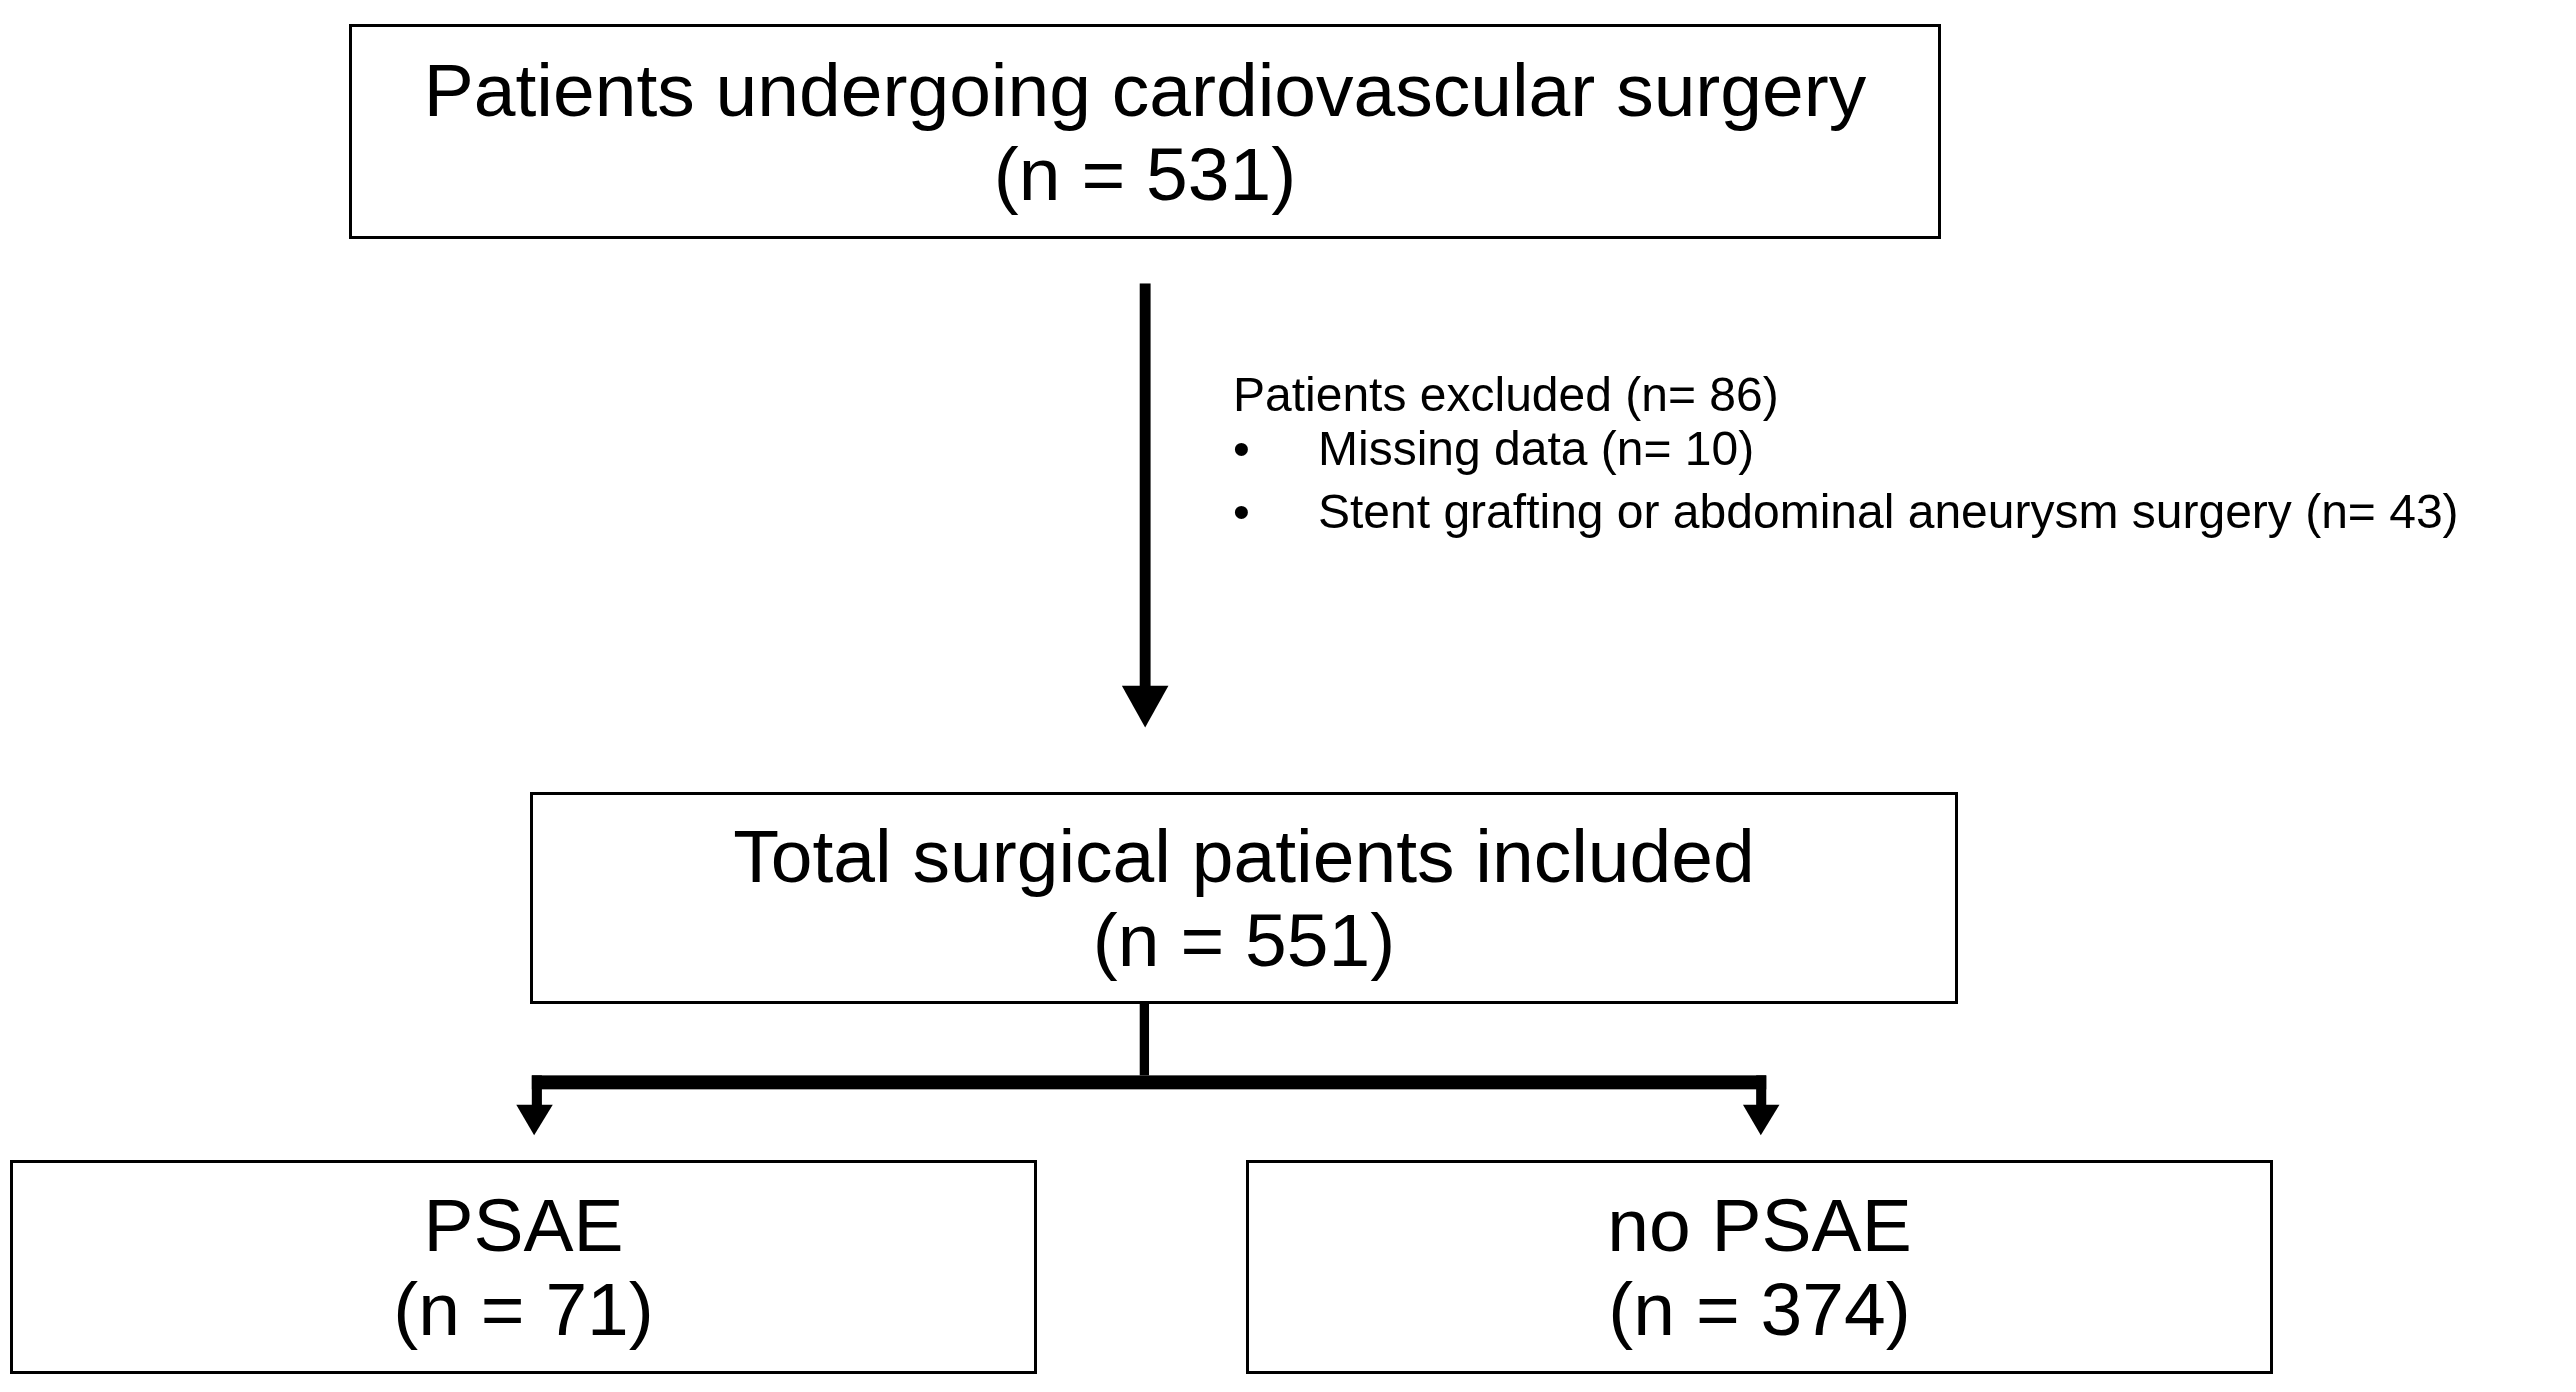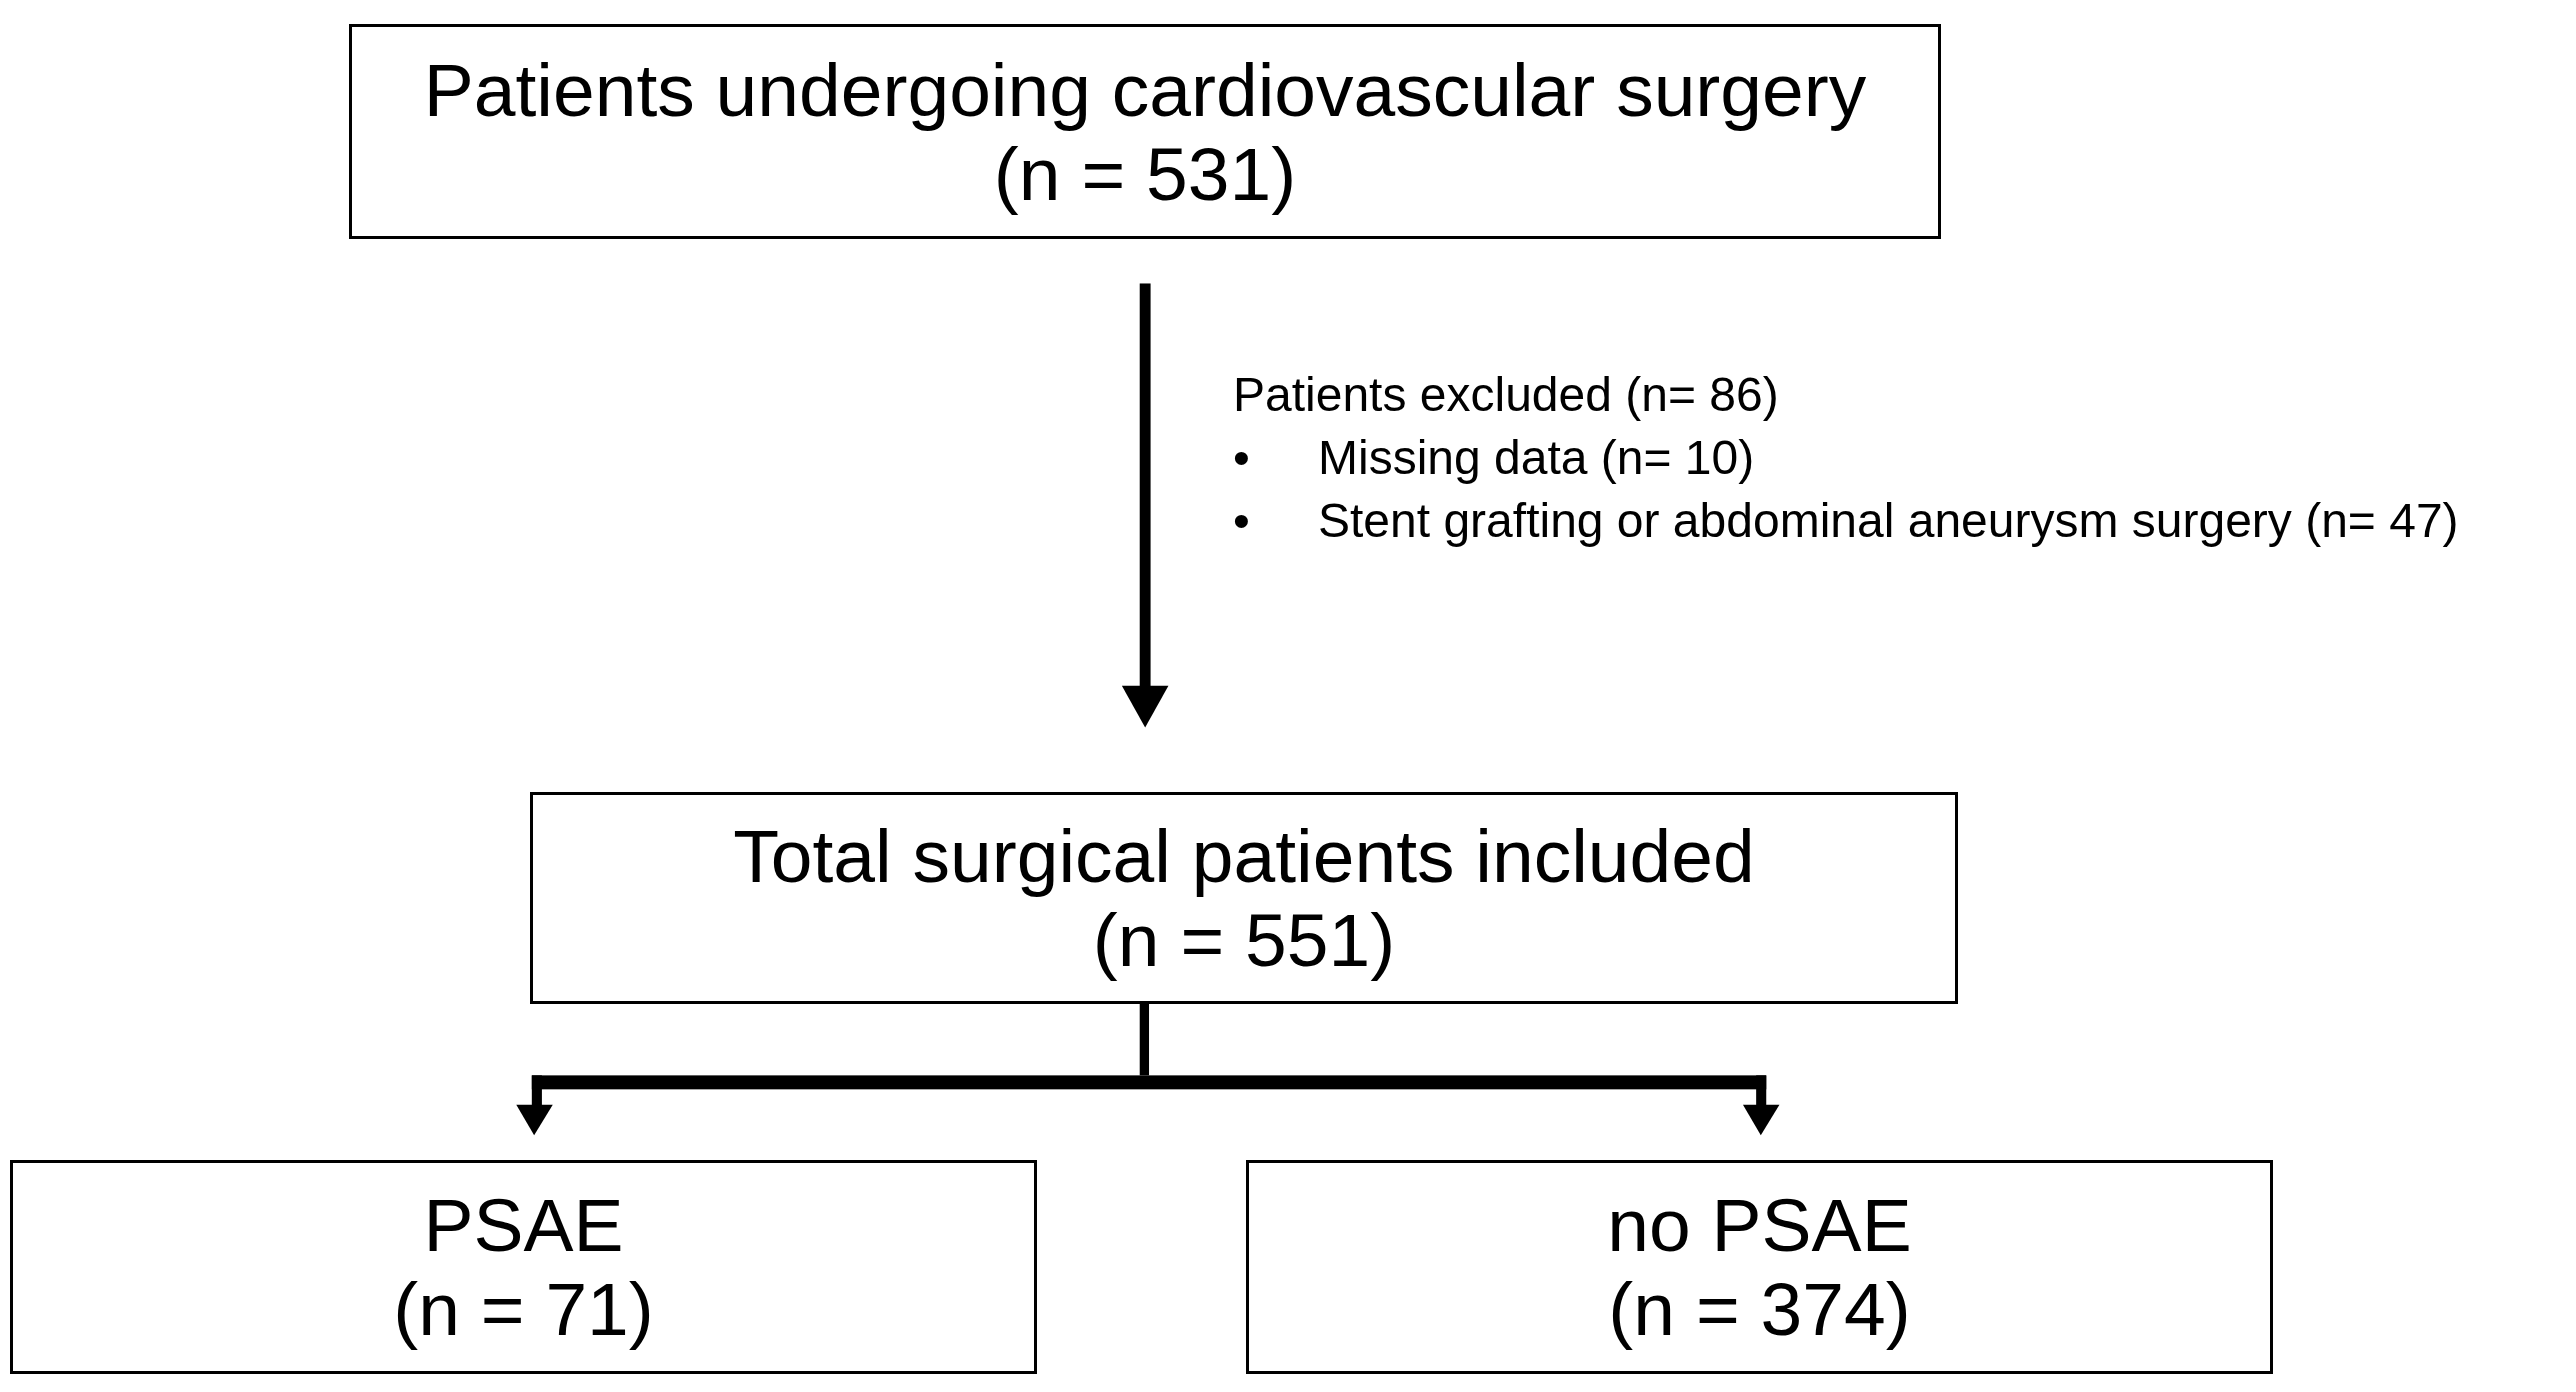--- a/index.html
+++ b/index.html
@@ -56,21 +56,21 @@
   #exclusion-note {
     position: absolute;
     left: 1233px;
     top: 371px;
     font-size: 48px;
     line-height: 1.0;
     white-space: nowrap;
   }
   #exclusion-note .note-heading {
     display: block;
-    margin-bottom: 15px;
+    margin-bottom: 6px;
   }
   #exclusion-note .note-bullet {
     display: flex;
     align-items: baseline;
     margin-bottom: 14.8px;
   }
   #exclusion-note .bullet-dot {
     display: inline-block;
     width: 85px;
     flex: 0 0 85px;
@@ -130,18 +130,18 @@
   <div id="exclusion-note">
     <span class="note-heading">Patients excluded (n= 86)</span>
 
     <div class="note-bullet">
       <span class="bullet-dot">•</span>
       <span class="bullet-text">Missing data (n= 10)</span>
     </div>
 
     <div class="note-bullet">
       <span class="bullet-dot">•</span>
-      <span class="bullet-text">Stent grafting or abdominal aneurysm surgery (n= 47)</span>
+      <span class="bullet-text">Stent grafting or abdominal aneurysm surgery (n= 43)</span>
     </div>
   </div>
 
 </div>
 
 
 </body></html>

